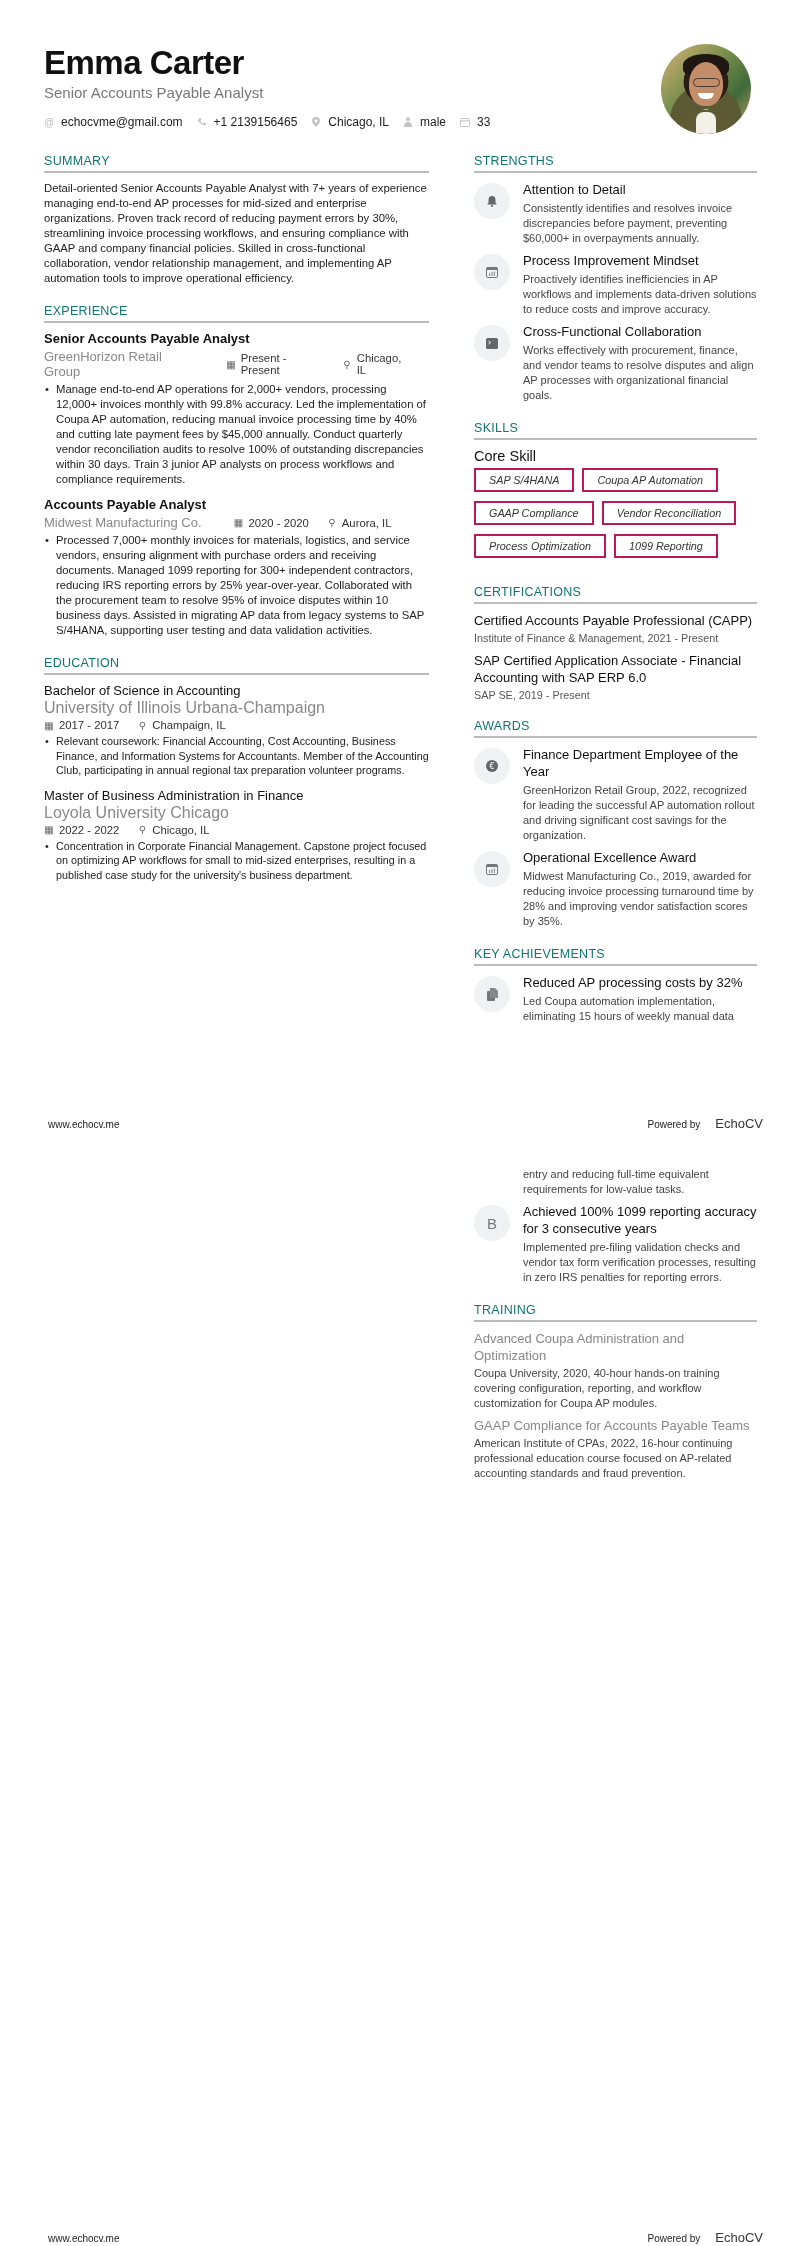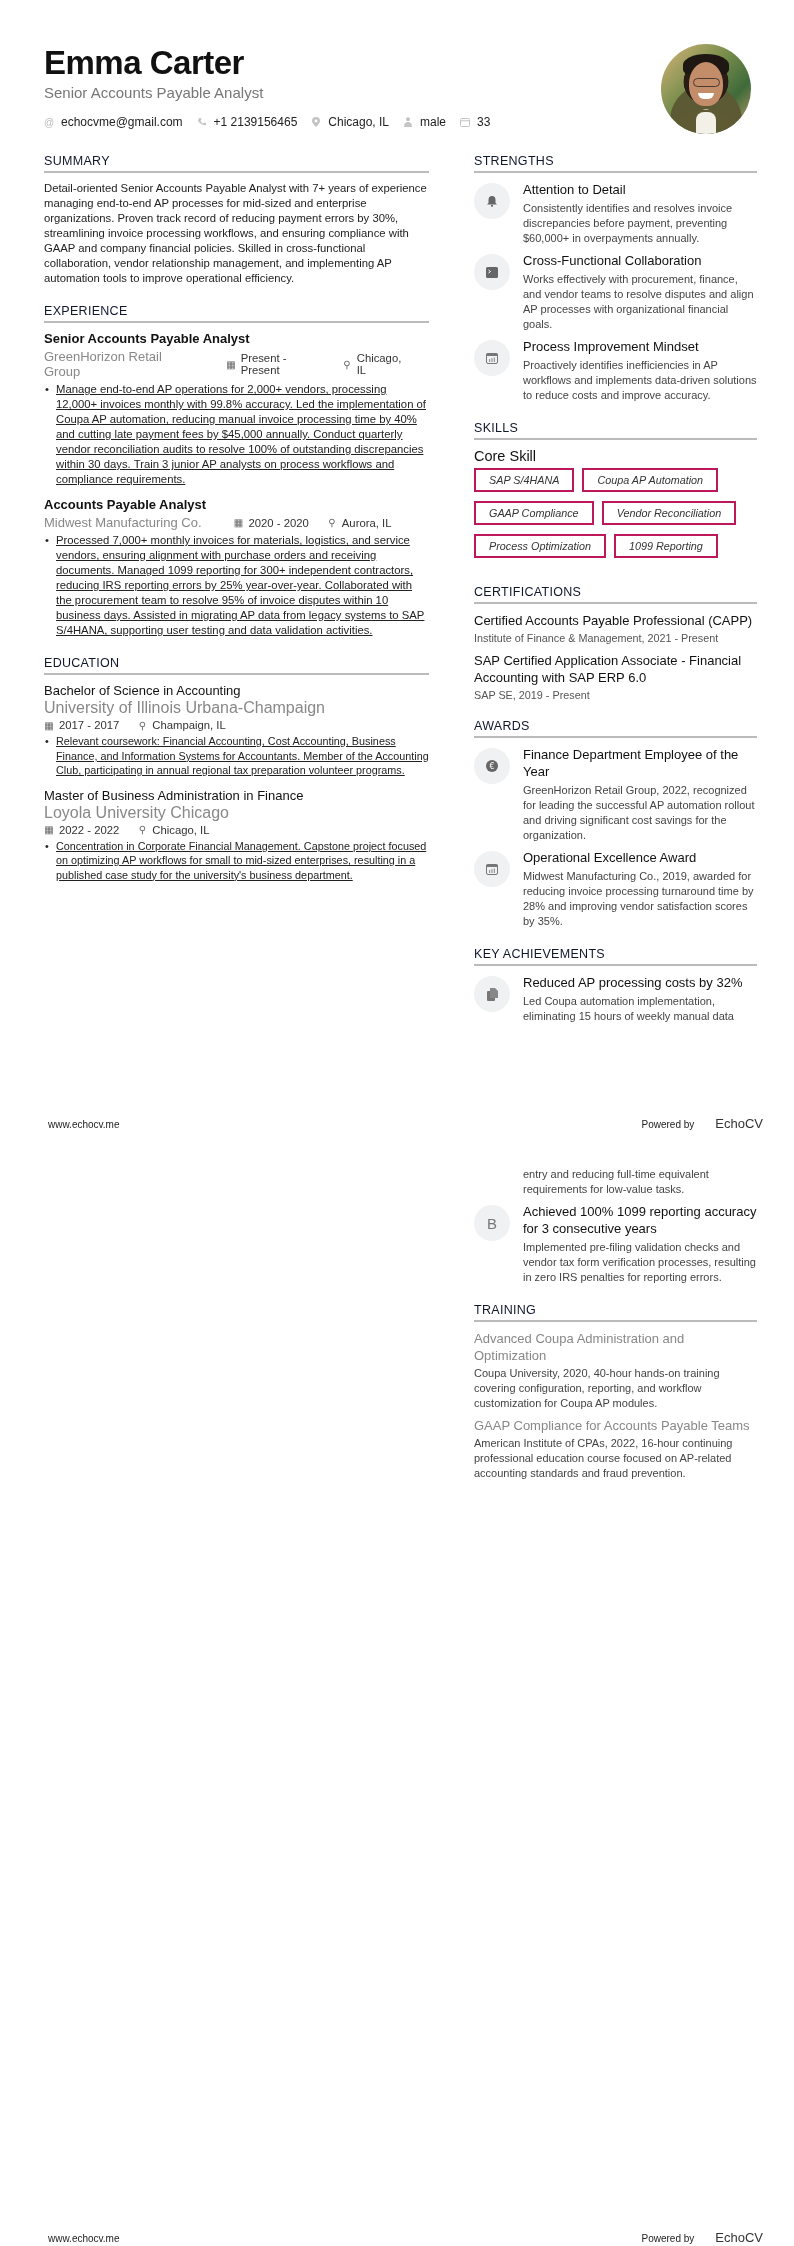--- a/index.html
+++ b/index.html
@@ -20,30 +20,30 @@
                 linear-gradient(135deg, #d7b47a 0%, #7b8f4d 40%, #3f6a3a 70%, #c8a36a 100%); }
   .avatar .face { position: absolute; left: 28px; top: 18px; width: 34px; height: 44px; border-radius: 50% 50% 45% 45%; background: #c48d6a; }
   .avatar .hair { position: absolute; left: 22px; top: 10px; width: 46px; height: 22px; border-radius: 50% 50% 30% 30%; background: #1f1712; }
   .avatar .glasses { position: absolute; left: 32px; top: 34px; width: 27px; height: 9px; border: 1.5px solid #4a3a30; border-radius: 5px; }
   .avatar .smile { position: absolute; left: 37px; top: 49px; width: 16px; height: 6px; border-radius: 0 0 8px 8px; background: #fff; }
   .avatar .shirt { position: absolute; left: 10px; top: 66px; width: 70px; height: 30px; border-radius: 30px 30px 0 0; background: #5e5a33; }
   .avatar .tee { position: absolute; left: 35px; top: 68px; width: 20px; height: 25px; background: #f3f0e8; border-radius: 8px 8px 0 0; }
 
   .col-left { position: absolute; left: 44px; top: 154px; width: 385px; }
   .col-right { position: absolute; left: 474px; top: 154px; width: 283px; }
-  .sec-h { font-size: 12.5px; color: #0f172a; letter-spacing: 0.3px; padding-bottom: 3px; border-bottom: 2px solid #bbb; margin-bottom: 8px; }
+  .sec-h { font-size: 12.5px; color: #0f766e; letter-spacing: 0.3px; padding-bottom: 3px; border-bottom: 2px solid #bbb; margin-bottom: 8px; }
   .sec { margin-bottom: 18px; }
   .para { font-size: 11.3px; line-height: 15px; color: #222; }
 
   .job-title { font-size: 13px; font-weight: bold; color: #111; margin-bottom: 3px; }
   .job-meta { display: flex; align-items: center; font-size: 12px; margin-bottom: 3px; }
   .company { font-size: 13px; color: #888; margin-right: 32px; }
   .meta-item { display: flex; align-items: center; font-size: 11.3px; color: #333; margin-right: 18px; }
   .meta-item .mi { color: #666; font-size: 10px; margin-right: 5px; width: 10px; text-align: center; }
-  .bullets { list-style: none; text-decoration: underline; }
+  .bullets { list-style: none; }
   .bullets li { position: relative; padding-left: 12px; font-size: 11.3px; line-height: 15px; color: #222; }
   .bullets li::before { content: "•"; position: absolute; left: 1px; top: 0; }
   .job { margin-bottom: 10px; }
 
   .edu-title { font-size: 13px; color: #111; margin-bottom: 1px; }
   .edu-school { font-size: 16px; color: #888; margin-bottom: 2px; }
   .edu-meta { display: flex; align-items: center; margin-bottom: 3px; }
   .edu .bullets li { font-size: 10.8px; line-height: 14.5px; }
   .edu { margin-bottom: 10px; }
 
@@ -57,21 +57,21 @@
   .tags { display: flex; flex-wrap: wrap; }
   .tag { border: 2px solid #be185d; font-size: 10.8px; color: #333; padding: 4px 13px; margin: 0 8px 9px 0; font-style: italic; }
 
   .cert-title { font-size: 13px; color: #111; line-height: 17px; }
   .cert-sub { font-size: 10.8px; color: #555; margin-top: 3px; margin-bottom: 8px; }
 
   .train-title { font-size: 13px; color: #888; line-height: 17px; margin-bottom: 2px; }
   .train-desc { font-size: 11px; color: #444; line-height: 15px; margin-bottom: 6px; }
 
   .footer { position: absolute; left: 48px; width: 715px; display: flex; justify-content: space-between; align-items: baseline; font-size: 10px; color: #222; }
-  .footer .brand { font-size: 13px; color: #333; margin-left: 21px; }
+  .footer .brand { font-size: 13px; color: #333; margin-left: 15px; }
 </style>
 </head>
 <body>
 
 <div class="page page1">
 
   <div class="header">
     <div class="name">Emma Carter</div>
     <div class="title">Senior Accounts Payable Analyst</div>
     <div class="contact">
@@ -219,43 +219,43 @@
               <circle cx="6" cy="10.8" r="1.1" fill="#666"></circle>
             </svg>
         </div>
         <div class="icon-body">
           <div class="icon-title">Attention to Detail</div>
           <div class="icon-desc">Consistently identifies and resolves invoice discrepancies before payment, preventing $60,000+ in overpayments annually.</div>
         </div>
       </div>
       <div class="icon-item">
         <div class="icon-circle">
-          <svg width="12" height="11" viewBox="0 0 12 11">
-              <rect x="0" y="0" width="12" height="11" rx="1.5" fill="#666"></rect>
-              <path d="M2.5 3 L4.5 4.5 L2.5 6" stroke="#fff" stroke-width="1" fill="none"></path>
-            </svg>
-        </div>
-        <div class="icon-body">
-          <div class="icon-title">Cross-Functional Collaboration</div>
-          <div class="icon-desc">Works effectively with procurement, finance, and vendor teams to resolve disputes and align AP processes with organizational financial goals.</div>
-        </div>
-      </div>
-      <div class="icon-item">
-        <div class="icon-circle">
           <svg width="12" height="12" viewBox="0 0 12 12">
               <rect x="0.5" y="1.5" width="11" height="10" rx="1.5" fill="none" stroke="#777"></rect>
               <rect x="0.5" y="1.5" width="11" height="2.5" fill="#777"></rect>
               <rect x="3" y="7" width="1.2" height="3" fill="#999"></rect>
               <rect x="5.4" y="6" width="1.2" height="4" fill="#999"></rect>
               <rect x="7.8" y="5.5" width="1.2" height="4.5" fill="#999"></rect>
             </svg>
         </div>
         <div class="icon-body">
           <div class="icon-title">Process Improvement Mindset</div>
           <div class="icon-desc">Proactively identifies inefficiencies in AP workflows and implements data-driven solutions to reduce costs and improve accuracy.</div>
+        </div>
+      </div>
+      <div class="icon-item">
+        <div class="icon-circle">
+          <svg width="12" height="11" viewBox="0 0 12 11">
+              <rect x="0" y="0" width="12" height="11" rx="1.5" fill="#666"></rect>
+              <path d="M2.5 3 L4.5 4.5 L2.5 6" stroke="#fff" stroke-width="1" fill="none"></path>
+            </svg>
+        </div>
+        <div class="icon-body">
+          <div class="icon-title">Cross-Functional Collaboration</div>
+          <div class="icon-desc">Works effectively with procurement, finance, and vendor teams to resolve disputes and align AP processes with organizational financial goals.</div>
         </div>
       </div>
     </div>
 
     <div class="sec">
       <div class="sec-h">SKILLS</div>
       <div class="core-skill">Core Skill</div>
       <div class="tags">
         <span class="tag">SAP S/4HANA</span>
         <span class="tag">Coupa AP Automation</span>

